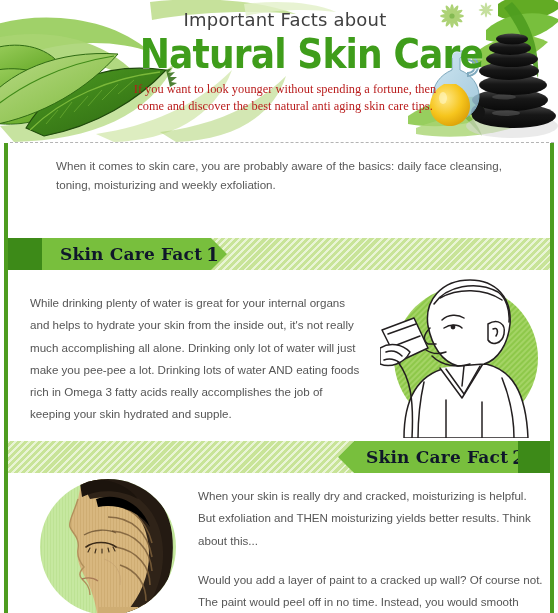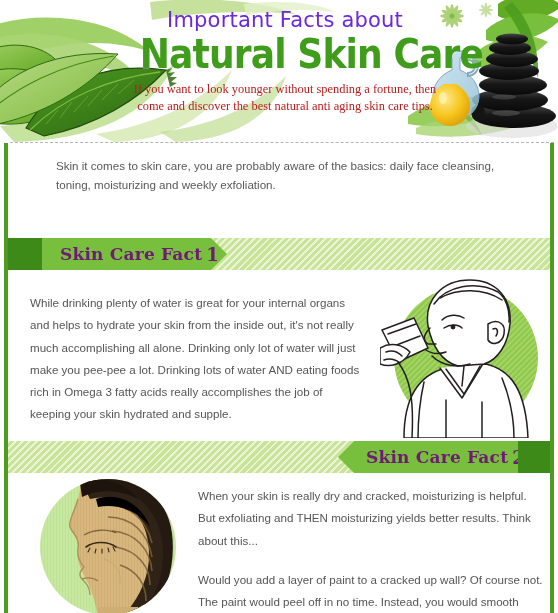--- a/index.html
+++ b/index.html
@@ -31,22 +31,22 @@
 
   .title-block {
     position:absolute;
     left:120px; top:8px;
     width:330px;
     text-align:center;
     z-index:6;
   }
   .kicker {
     font-family:"DejaVu Sans", sans-serif;
-    font-size:21px;
-    color:#6d28d9;
+    font-size:18px;
+    color:#404040;
     letter-spacing:.2px;
     line-height:24px;
     white-space:nowrap;
   }
   .main-title {
     font-family:"DejaVu Sans", sans-serif;
     font-size:41px;
     font-weight:bold;
     color:#3f9d1b;
     line-height:44px;
@@ -126,21 +126,21 @@
       rgba(180,215,120,.25) 5px);
   }
   .banner-solid {
     position:absolute; top:0; height:32px;
     background:#3d8a18;
   }
   .banner-label {
     position:absolute; top:0; height:32px;
     background:#78bf3d;
     display:flex; align-items:center;
-    color:#701a75;
+    color:#0f172a;
     font-family:"DejaVu Serif", serif;
     font-weight:bold;
     font-size:17px;
     letter-spacing:.2px;
     white-space:nowrap;
   }
   .banner-label .num { font-size:18px; padding-left:4px; }
 
   
   .b1-solid  { left:0;   width:34px; }
@@ -337,21 +337,21 @@
     </div>
   </div>
 
   <div class="dashed-divider"></div>
 
   <div class="body-frame">
     <div class="rail left"></div>
     <div class="rail right"></div>
 
     <div class="intro">
-      <div class="intro-col">Skin it comes to skin care, you are probably aware of the basics: daily face cleansing, toning, moisturizing and weekly exfoliation.</div>
+      <div class="intro-col">When it comes to skin care, you are probably aware of the basics: daily face cleansing, toning, moisturizing and weekly exfoliation.</div>
     </div>
 
     <div class="banner banner-1">
       <div class="banner-solid b1-solid"></div>
       <div class="banner-stripes b1-stripes"></div>
       <div class="banner-label b1-label">
         <span>Skin Care Fact</span>
         <span class="num">1</span>
       </div>
     </div>
@@ -484,18 +484,18 @@
 
           <path d="M62,104 C68,102 74,103 78,106" fill="none" stroke="#a87a56" stroke-width="1.4"></path>
 
           <path d="M84,84 C96,88 102,98 100,110" fill="none" stroke="#c3a070" stroke-width="1" opacity=".6"></path>
 
           <path d="M78,132 C78,138 80,140 84,140 L120,140 L118,132 Z" fill="#cfad73"></path>
         </g>
       </svg>
 
       <div class="fact2-text">
-        <p>When your skin is really dry and cracked, moisturizing is helpful. But exfoliating and THEN moisturizing yields better results. Think about this...</p>
+        <p>When your skin is really dry and cracked, moisturizing is helpful. But exfoliation and THEN moisturizing yields better results. Think about this...</p>
         <p>Would you add a layer of paint to a cracked up wall? Of course not. The paint would peel off in no time. Instead, you would smooth down the wall's surface before painting</p>
       </div>
     </div>
   </div>
 </div>
 
 </body></html>

